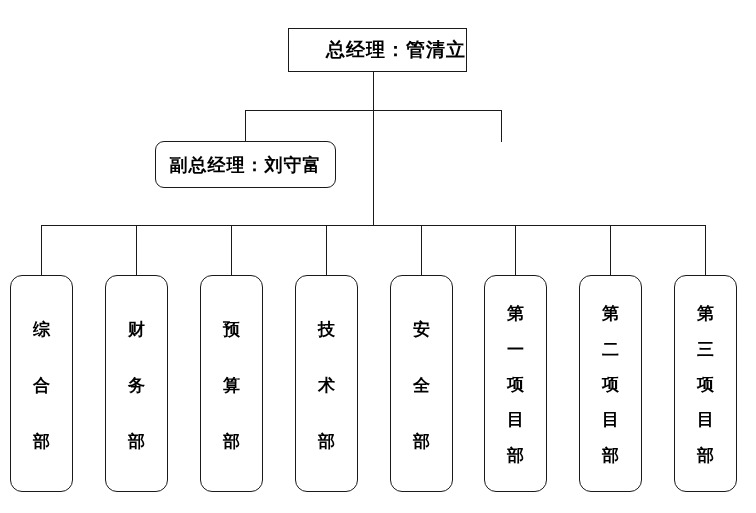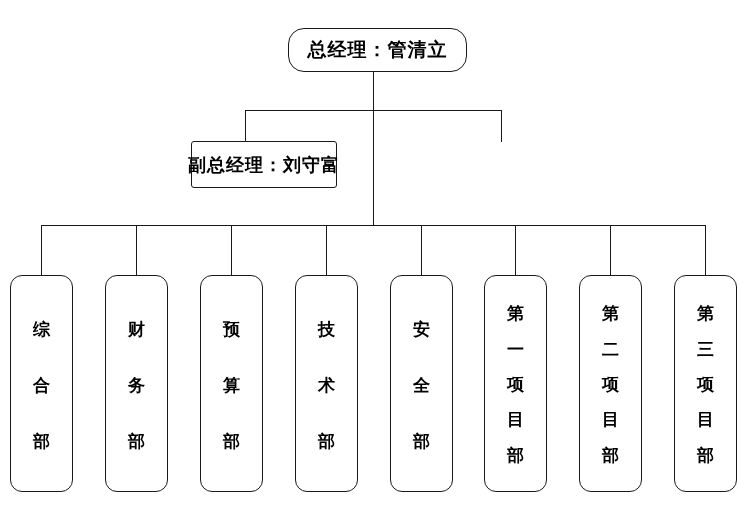--- a/index.html
+++ b/index.html
@@ -35,35 +35,35 @@
     text-align: center;
     white-space: nowrap;
   }
 
   
   .node-top {
     left: 288px;
     top: 28px;
     width: 179px;
     height: 44px;
-    border-radius: 16px;
+    border-radius: 0;
+    justify-content: flex-end;
   }
   .node-top .node-label {
     font-size: 19px;
     font-weight: bold;
     letter-spacing: 1px;
   }
 
   
   .node-deputy {
     top: 141px;
-    width: 146px;
+    width: 181px;
     height: 47px;
-    border-radius: 3px;
-    margin-left: 36px;
+    border-radius: 9px;
   }
   .node-deputy.left  { left: 155px; }
   .node-deputy.right { left: 420px; }
   .node-deputy .node-label {
     font-size: 18px;
     font-weight: bold;
     letter-spacing: 1px;
   }
 
   

